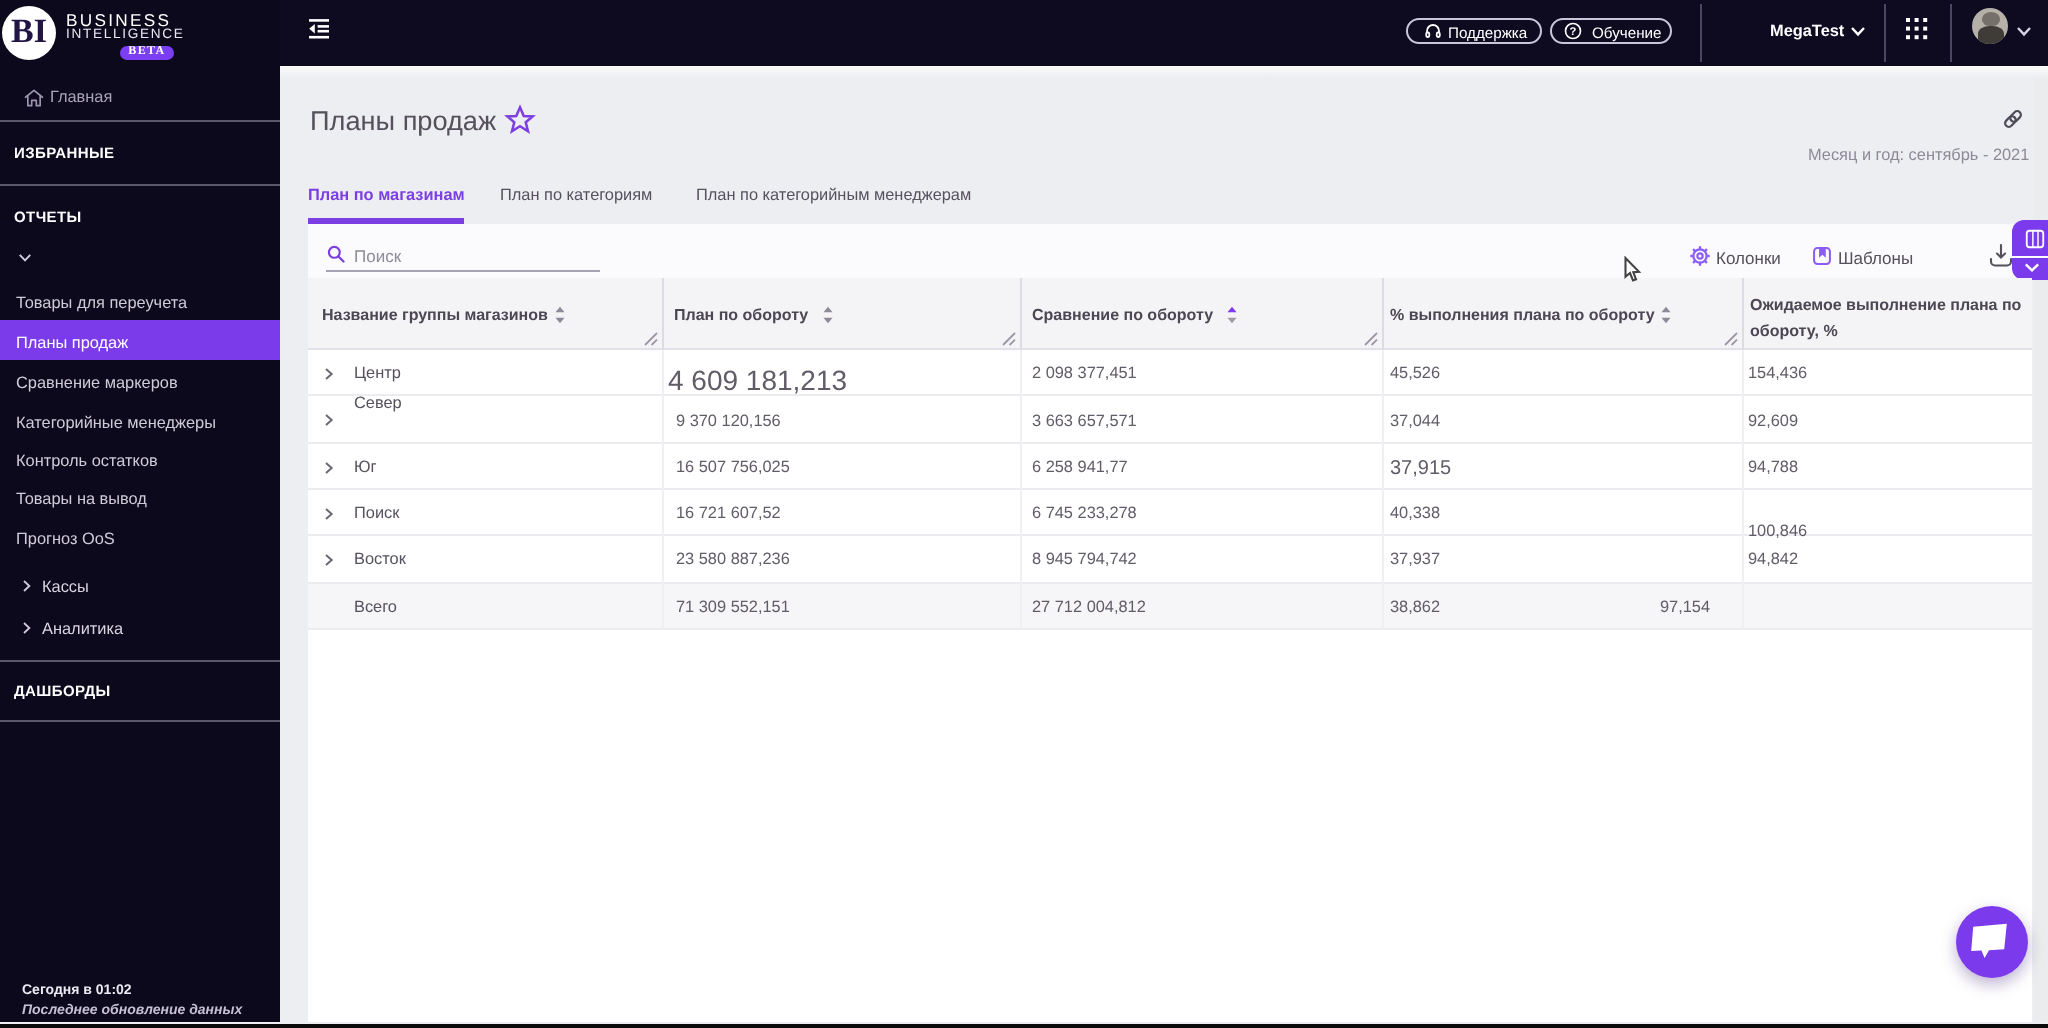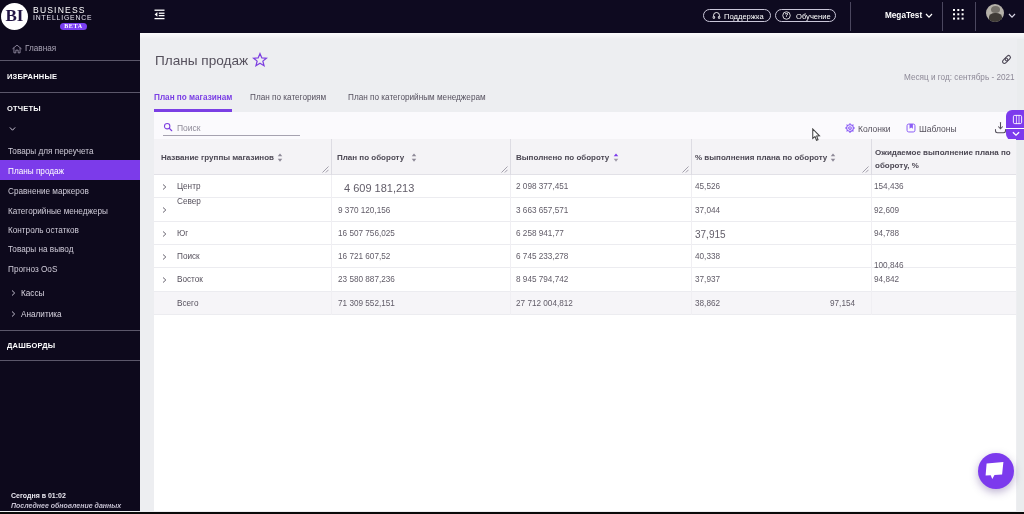--- a/index.html
+++ b/index.html
@@ -192,21 +192,21 @@
 
 <div class="abs" style="left:154px;top:139px;width:862px;height:36px;background:#f4f3f6;border-bottom:1px solid #e2e1e7;"></div>
 
 <div class="abs" style="left:331px;top:139px;width:1px;height:36px;background:#dddce3;"></div>
 <div class="abs" style="left:510px;top:139px;width:1px;height:36px;background:#dddce3;"></div>
 <div class="abs" style="left:691px;top:139px;width:1px;height:36px;background:#dddce3;"></div>
 <div class="abs" style="left:871px;top:139px;width:1px;height:36px;background:#dddce3;"></div>
 
 <div class="abs" style="left:161px;top:152.5px;color:#4b4753;font-size:8px;font-weight:bold;">Название группы магазинов</div>
 <div class="abs" style="left:337px;top:152.5px;color:#4b4753;font-size:8px;font-weight:bold;">План по обороту</div>
-<div class="abs" style="left:516px;top:152.5px;color:#4b4753;font-size:8px;font-weight:bold;">Выполнено по обороту</div>
+<div class="abs" style="left:516px;top:152.5px;color:#4b4753;font-size:8px;font-weight:bold;">Сравнение по обороту</div>
 <div class="abs" style="left:695px;top:152.5px;color:#4b4753;font-size:8px;font-weight:bold;">% выполнения плана по обороту</div>
 <div class="abs" style="left:875px;top:145.5px;width:140px;color:#4b4753;font-size:8px;font-weight:bold;line-height:13.4px;">Ожидаемое выполнение плана по обороту, %</div>
 
 <svg class="abs" style="left:277px;top:153px;" width="6" height="9" viewBox="0 0 8 12">
     <path d="M4 0.5 L7 4.2 H1 Z" fill="#8d8997"></path>
     <path d="M4 11.5 L7 7.8 H1 Z" fill="#8d8997"></path>
   </svg>
 <svg class="abs" style="left:411px;top:153px;" width="6" height="9" viewBox="0 0 8 12">
     <path d="M4 0.5 L7 4.2 H1 Z" fill="#8d8997"></path>
     <path d="M4 11.5 L7 7.8 H1 Z" fill="#8d8997"></path>
@@ -244,21 +244,21 @@
       <line x1="6.5" y1="3.8" x2="3.8" y2="6.5"></line>
     </g>
   </svg>
 
 <div id="rows">
     <div class="abs" style="left:154px;top:197.3px;width:862px;height:1px;background:#ececf0;"></div>
     <svg class="abs" style="left:162px;top:183.0px;" width="5" height="8" viewBox="0 0 6 8">
       <path d="M1.2 1 L4.6 4 L1.2 7" stroke="#6a6672" stroke-width="1.2" fill="none"></path>
     </svg>
     <div class="abs" style="left:177px;top:182.2px;color:#56515d;font-size:8.2px;">Центр</div>
-    <div class="abs" style="left:344px;top:182.2px;color:#615c68;font-size:11px;">4 609 181,213</div>
+    <div class="abs" style="left:334px;top:182.2px;color:#615c68;font-size:14px;">4 609 181,213</div>
     <div class="abs" style="left:516px;top:182.2px;color:#615c68;font-size:8.2px;">2 098 377,451</div>
     <div class="abs" style="left:695px;top:182.2px;color:#615c68;font-size:8.2px;">45,526</div>
     <div class="abs" style="left:874px;top:182.2px;color:#615c68;font-size:8.2px;">154,436</div>
     <div class="abs" style="left:154px;top:220.6px;width:862px;height:1px;background:#ececf0;"></div>
     <svg class="abs" style="left:162px;top:206.3px;" width="5" height="8" viewBox="0 0 6 8">
       <path d="M1.2 1 L4.6 4 L1.2 7" stroke="#6a6672" stroke-width="1.2" fill="none"></path>
     </svg>
     <div class="abs" style="left:177px;top:197px;color:#56515d;font-size:8.2px;">Север</div>
     <div class="abs" style="left:338px;top:205.5px;color:#615c68;font-size:8.2px;">9 370 120,156</div>
     <div class="abs" style="left:516px;top:205.5px;color:#615c68;font-size:8.2px;">3 663 657,571</div>

